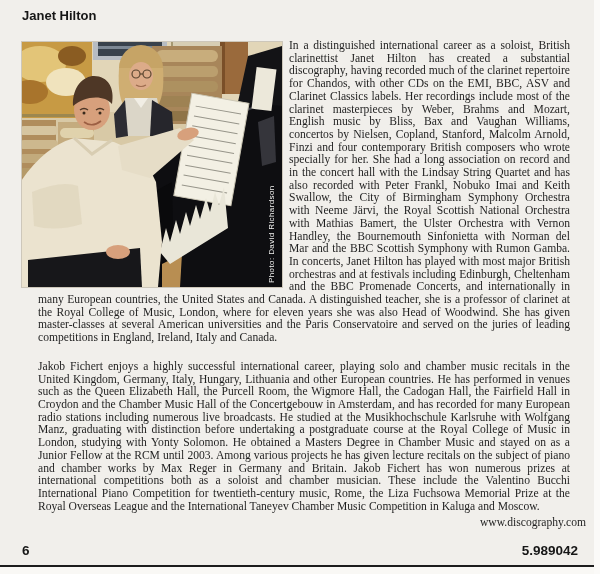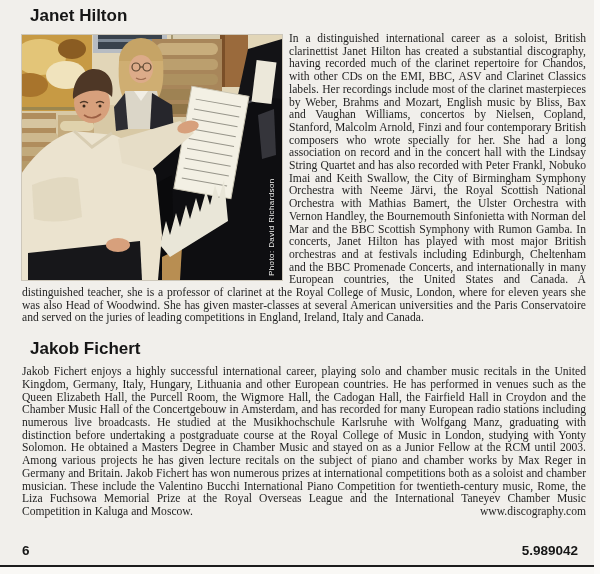--- a/index.html
+++ b/index.html
@@ -17,23 +17,23 @@
     padding:7px 14px 0 22px;
     background:#f1efeb;
   }
   .edge-strip{
     position:absolute;top:0;right:0;width:6px;height:100%;
     background:#fbfaf8;
   }
   h1{
     font-family:"Liberation Sans", sans-serif;
     font-weight:bold;
-    font-size:17px;
+    font-size:13px;
     line-height:17px;
-    margin:0 0 9px 8px;
+    margin:0 0 9px 0;
     color:#161616;
   }
   h1.second{margin-top:15px;}
   .bio-flow{overflow:visible;}
   .photo{
     float:left;
     width:260px;height:245px;
     margin:2px 7px 3px 0;
     position:relative;
     outline:1px solid #cdc7ba;
@@ -47,21 +47,21 @@
     height:128px;
     writing-mode:vertical-rl;
     transform:rotate(180deg);
     font-family:"Liberation Sans", sans-serif;
     font-size:8px;
     letter-spacing:0.4px;
     color:#f2f2f0;
     white-space:nowrap;
   }
   p.bio{
-    margin:0;
+    margin:16px;
     font-size:11.6px;
     line-height:12.7px;
     text-align:justify;
     text-justify:inter-word;
   }
   .weburl{
     font-size:11.6px;
     line-height:12.7px;
     margin-top:-12.7px;
     text-align:right;
@@ -211,21 +211,20 @@
             <ellipse cx="96" cy="210" rx="12" ry="7" fill="#d7a07c"></ellipse>
           </g>
         </svg>
         <div class="credit">Photo: David Richardson</div>
       </div>
       <p class="bio">In a distinguished international career as a soloist, British clarinettist Janet Hilton has created a substantial discography, having recorded much of the clarinet repertoire for Chandos, with other CDs on the EMI, BBC, ASV and Clarinet Classics labels. Her recordings include most of the clarinet masterpieces by Weber, Brahms and Mozart, English music by Bliss, Bax and Vaughan Williams, concertos by Nielsen, Copland, Stanford, Malcolm Arnold, Finzi and four contemporary British composers who wrote specially for her. She had a long association on record and in the concert hall with the Lindsay String Quartet and has also recorded with Peter Frankl, Nobuko Imai and Keith Swallow, the City of Birmingham Symphony Orchestra with Neeme Järvi, the Royal Scottish National Orchestra with Mathias Bamert, the Ulster Orchestra with Vernon Handley, the Bournemouth Sinfonietta with Norman del Mar and the BBC Scottish Symphony with Rumon Gamba. In concerts, Janet Hilton has played with most major British orchestras and at festivals including Edinburgh, Cheltenham and the BBC Promenade Concerts, and internationally in many European countries, the United States and Canada. A distinguished teacher, she is a professor of clarinet at the Royal College of Music, London, where for eleven years she was also Head of Woodwind. She has given master-classes at several American universities and the Paris Conservatoire and served on the juries of leading competitions in England, Ireland, Italy and Canada.</p>
     </div>
   </section>
 
   <section>
-    <h1 class="second">Jakob Fichert</h1>
     <p class="bio">Jakob Fichert enjoys a highly successful international career, playing solo and chamber music recitals in the United Kingdom, Germany, Italy, Hungary, Lithuania and other European countries. He has performed in venues such as the Queen Elizabeth Hall, the Purcell Room, the Wigmore Hall, the Cadogan Hall, the Fairfield Hall in Croydon and the Chamber Music Hall of the Concertgebouw in Amsterdam, and has recorded for many European radio stations including numerous live broadcasts. He studied at the Musikhochschule Karlsruhe with Wolfgang Manz, graduating with distinction before undertaking a postgraduate course at the Royal College of Music in London, studying with Yonty Solomon. He obtained a Masters Degree in Chamber Music and stayed on as a Junior Fellow at the RCM until 2003. Among various projects he has given lecture recitals on the subject of piano and chamber works by Max Reger in Germany and Britain. Jakob Fichert has won numerous prizes at international competitions both as a soloist and chamber musician. These include the Valentino Bucchi International Piano Competition for twentieth-century music, Rome, the Liza Fuchsowa Memorial Prize at the Royal Overseas League and the International Taneyev Chamber Music Competition in Kaluga and Moscow.</p>
     <div class="weburl">www.discography.com</div>
   </section>
 
   <footer>
     <span>6</span>
     <span>5.989042</span>
   </footer>
 
   <div class="bottom-rule"></div>

